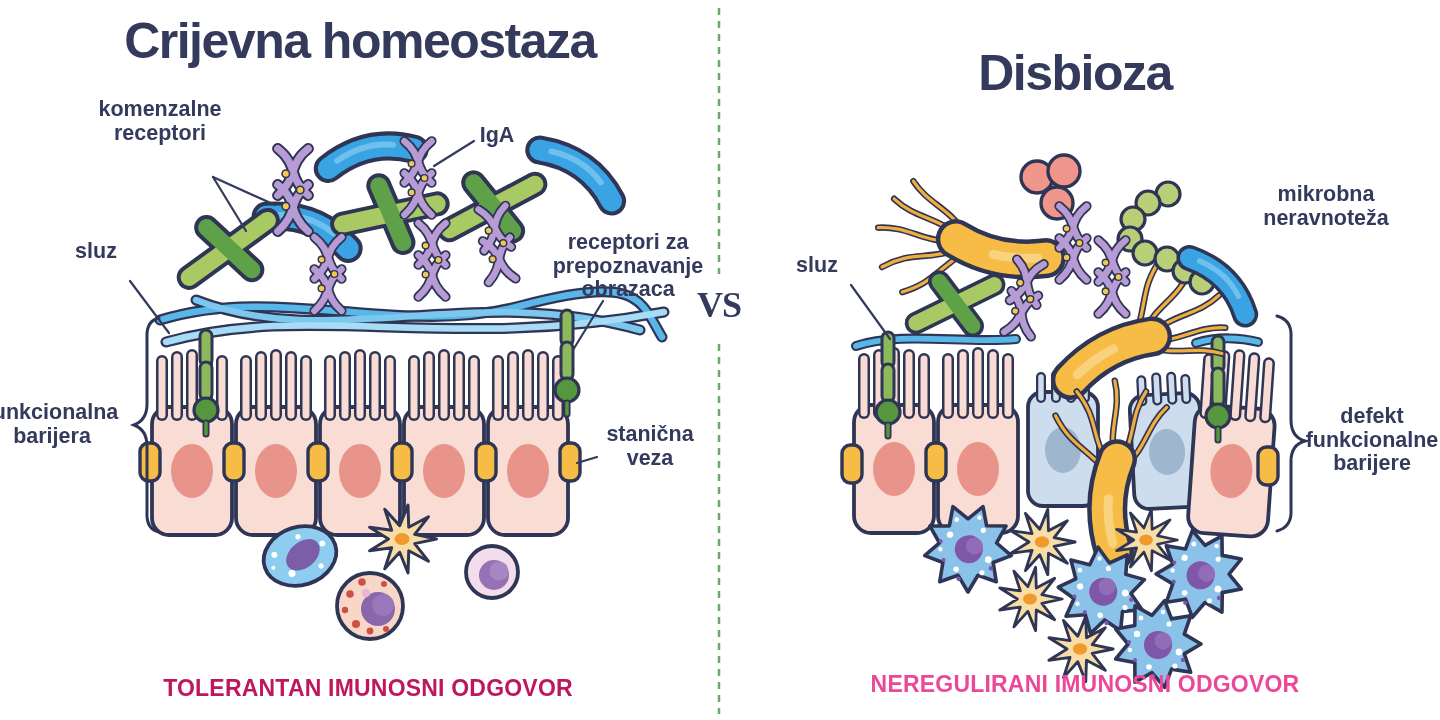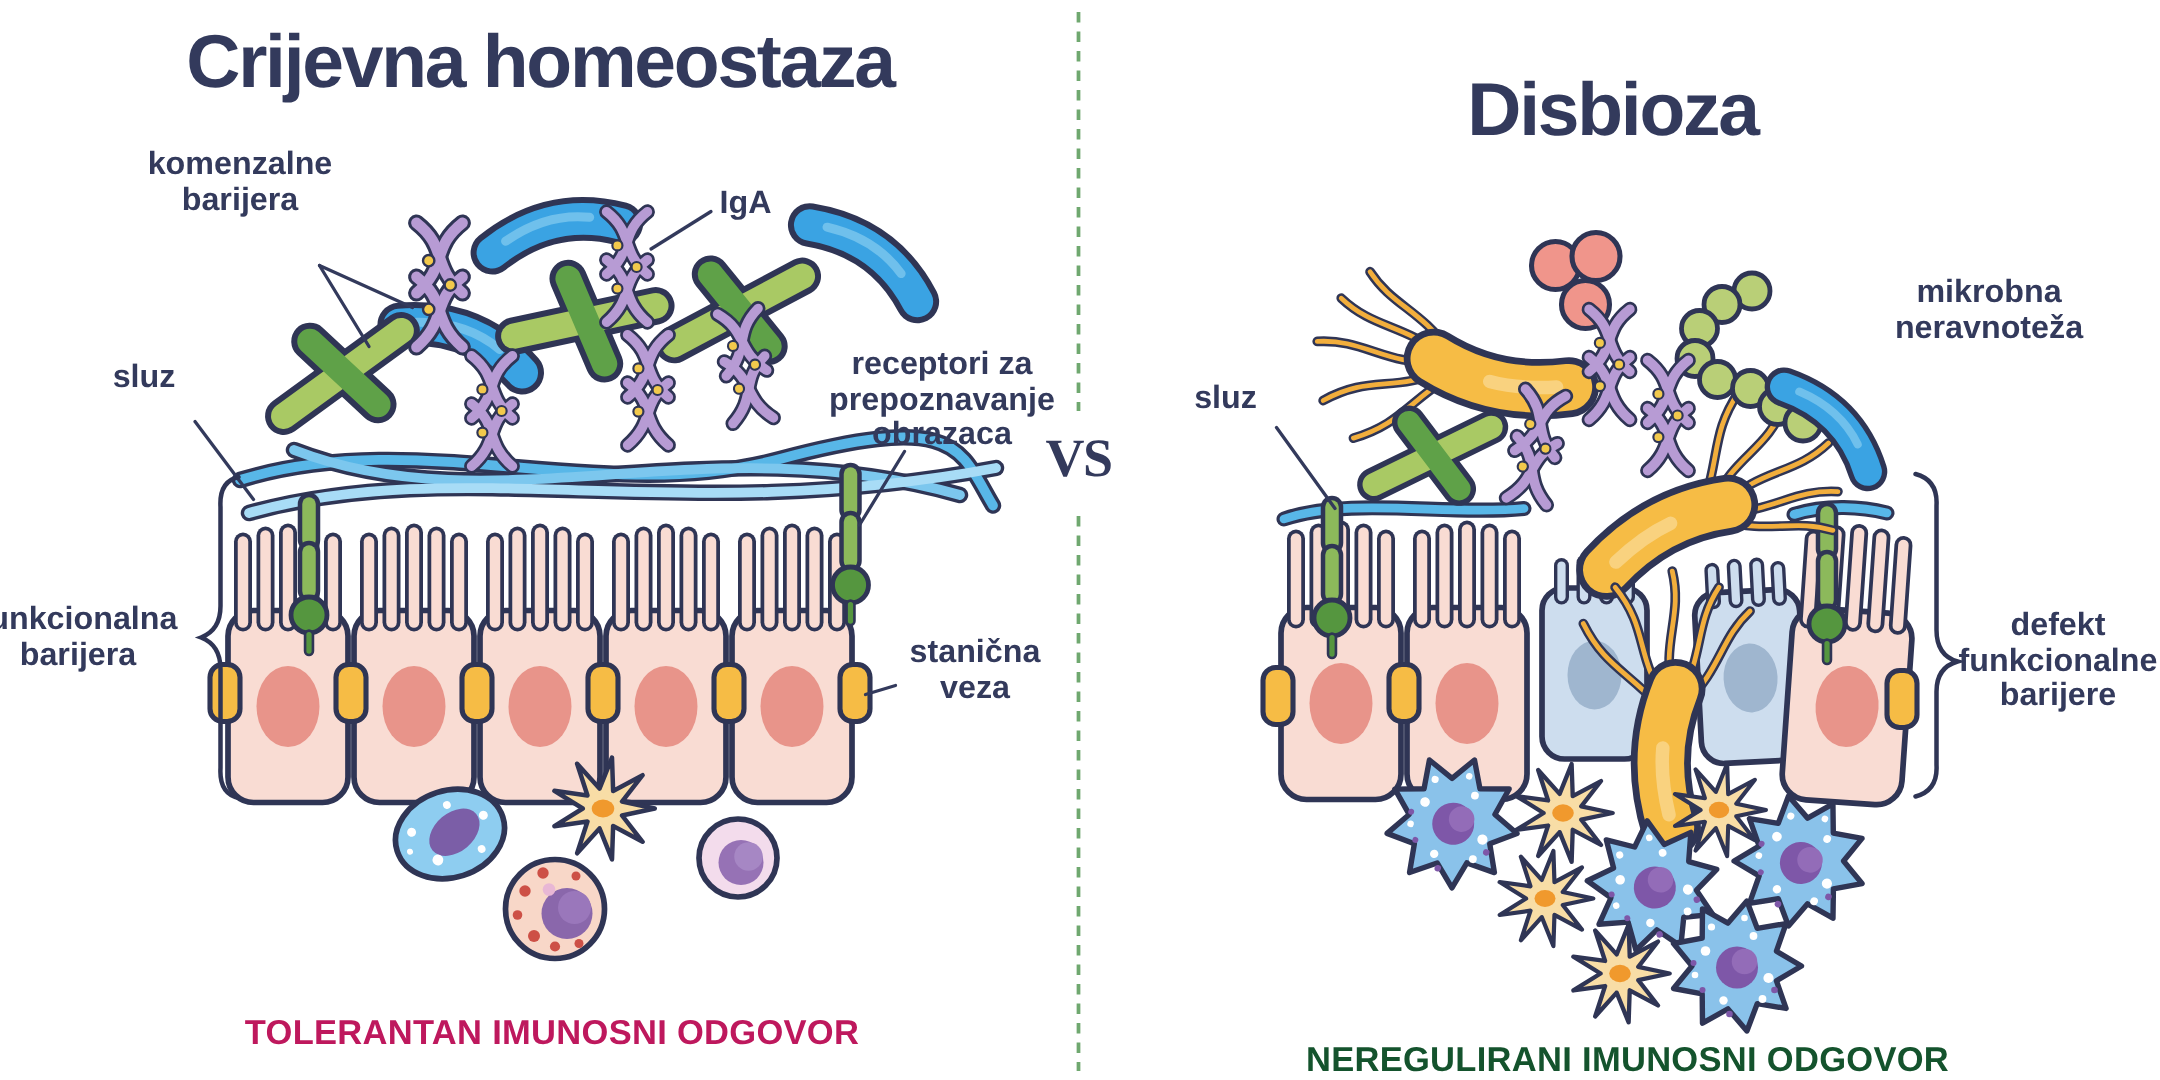--- a/index.html
+++ b/index.html
@@ -257,27 +257,27 @@
 <g>
   <line x1="719" y1="8" x2="719" y2="274" stroke="#6fa86f" stroke-width="2.5" stroke-dasharray="7 6"></line>
   <line x1="719" y1="344" x2="719" y2="714" stroke="#6fa86f" stroke-width="2.5" stroke-dasharray="7 6"></line>
 </g>
 </svg>
 
 <div class="lbl title" style="left:360px;top:14px;">Crijevna homeostaza</div>
 <div class="lbl title" style="left:1075px;top:14px;margin-top:32px;">Disbioza</div>
 <div class="lbl vs" style="left:719px;top:286px;font-family:Liberation Serif, serif;">VS</div>
 
-<div class="lbl small" style="left:160px;top:98px;width:175px;">komenzalne barijera</div>
+<div class="lbl small" style="left:160px;top:98px;width:175px;">komenzalne receptori</div>
 <div class="lbl small" style="left:497px;top:124px;">IgA</div>
 <div class="lbl small" style="left:96px;top:240px;">sluz</div>
 <div class="lbl small" style="left:628px;top:231px;width:168px;">receptori za prepoznavanje obrazaca</div>
 <div class="lbl small" style="left:52px;top:401px;width:134px;">funkcionalna barijera</div>
 <div class="lbl small" style="left:650px;top:423px;width:110px;">stanična veza</div>
 
 <div class="lbl small" style="left:817px;top:254px;">sluz</div>
 <div class="lbl small" style="left:1326px;top:183px;width:195px;">mikrobna neravnoteža</div>
 <div class="lbl small" style="left:1372px;top:405px;width:142px;">defekt funkcionalne barijere</div>
 
 <div class="lbl caption" style="left:368px;top:676px;color:#be185d;text-align:center;">TOLERANTAN IMUNOSNI ODGOVOR</div>
-<div class="lbl caption" style="left:1085px;top:694px;color:#14532d;">NEREGULIRANI IMUNOSNI ODGOVOR</div>
+<div class="lbl caption" style="left:1085px;top:672px;color:#ec4899;">NEREGULIRANI IMUNOSNI ODGOVOR</div>
 
 </div>
 
 </body></html>

